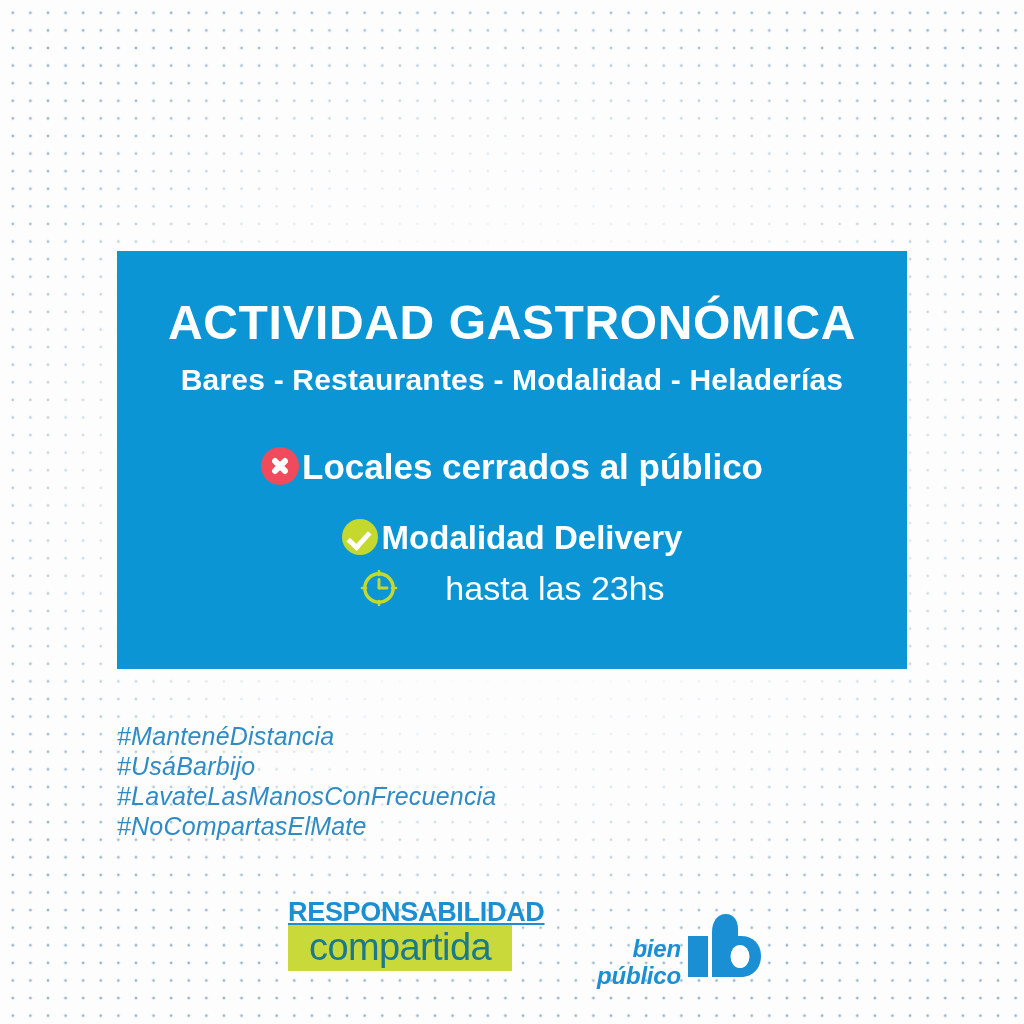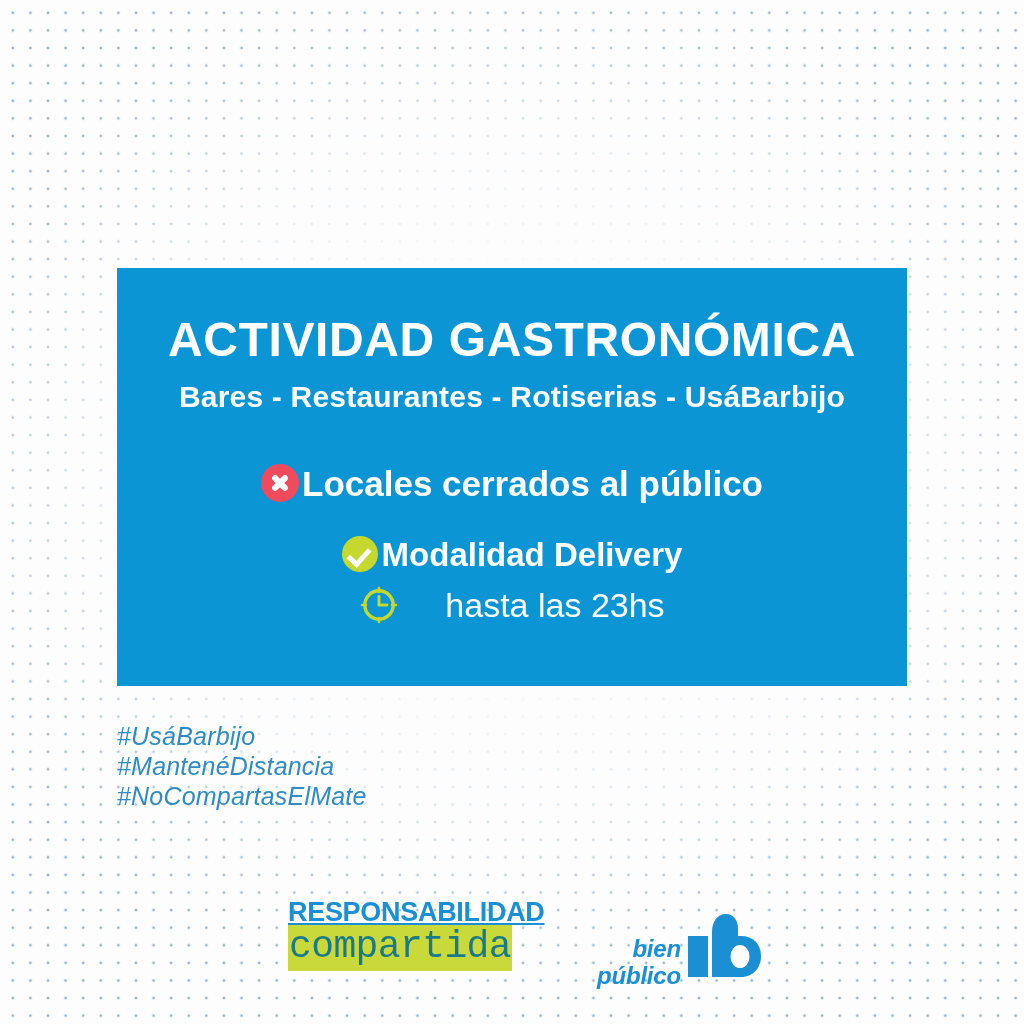--- a/index.html
+++ b/index.html
@@ -31,21 +31,21 @@
          rgba(253,253,253,0.97) 38%,
          rgba(253,253,253,0.72) 62%,
          rgba(253,253,253,0.18) 85%,
          rgba(253,253,253,0) 100%);
     pointer-events:none;
   }
 
   
   #banner {
     position:absolute;
-    left:117px; top:268px;
+    left:117px; top:251px;
     width:790px; height:418px;
     background:#0b95d4;
     text-align:center;
   }
 
   #banner-title {
     position:absolute;
     left:0; right:0; top:44px;
     color:#ffffff;
     font-size:48px;
@@ -157,21 +157,20 @@
     line-height:30px;
     white-space:nowrap;
     text-decoration:underline;
   }
   #rc-line2-wrap {
     background:#c9d93a;
     display:block;
     width:224px;
     padding:1px 0 3px 0;
     margin-top:-2px;
-    font-family:Liberation Mono, monospace;
   }
   #rc-line2 {
     color:#1a7a8c;
     font-size:38px;
     font-weight:normal;
     letter-spacing:-0.6px;
     line-height:42px;
     text-align:center;
     white-space:nowrap;
   }
@@ -200,21 +199,21 @@
 <body>
 
 <div id="poster">
 
   <div id="dot-veil"></div>
 
   <div id="banner">
 
     <div id="banner-title">ACTIVIDAD GASTRONÓMICA</div>
 
-    <div id="banner-subtitle">Bares - Restaurantes - Rotiserias - UsáBarbijo</div>
+    <div id="banner-subtitle">Bares - Restaurantes - Modalidad - Heladerías</div>
 
     <div class="stmt" id="stmt-closed">
       <span class="icon-x"></span>
       <span class="label">Locales cerrados al público</span>
     </div>
 
     <div class="stmt" id="stmt-delivery">
       <span class="icon-check"></span>
       <span class="label">Modalidad Delivery</span>
     </div>
@@ -232,22 +231,23 @@
           <line x1="20" y1="20" x2="20" y2="11.5"></line>
           <line x1="20" y1="20" x2="28.0" y2="20"></line>
         </g>
       </svg>
       <span class="label">hasta las 23hs</span>
     </div>
 
   </div>
 
   <div id="hashtags">
+    <div>#MantenéDistancia</div>
     <div>#UsáBarbijo</div>
-    <div>#MantenéDistancia</div>
+    <div>#LavateLasManosConFrecuencia</div>
     <div>#NoCompartasElMate</div>
   </div>
 
   <div id="footer">
 
     <div id="logo-rc">
       <div id="rc-line1">RESPONSABILIDAD</div>
       <div id="rc-line2-wrap">
         <div id="rc-line2">compartida</div>
       </div>

